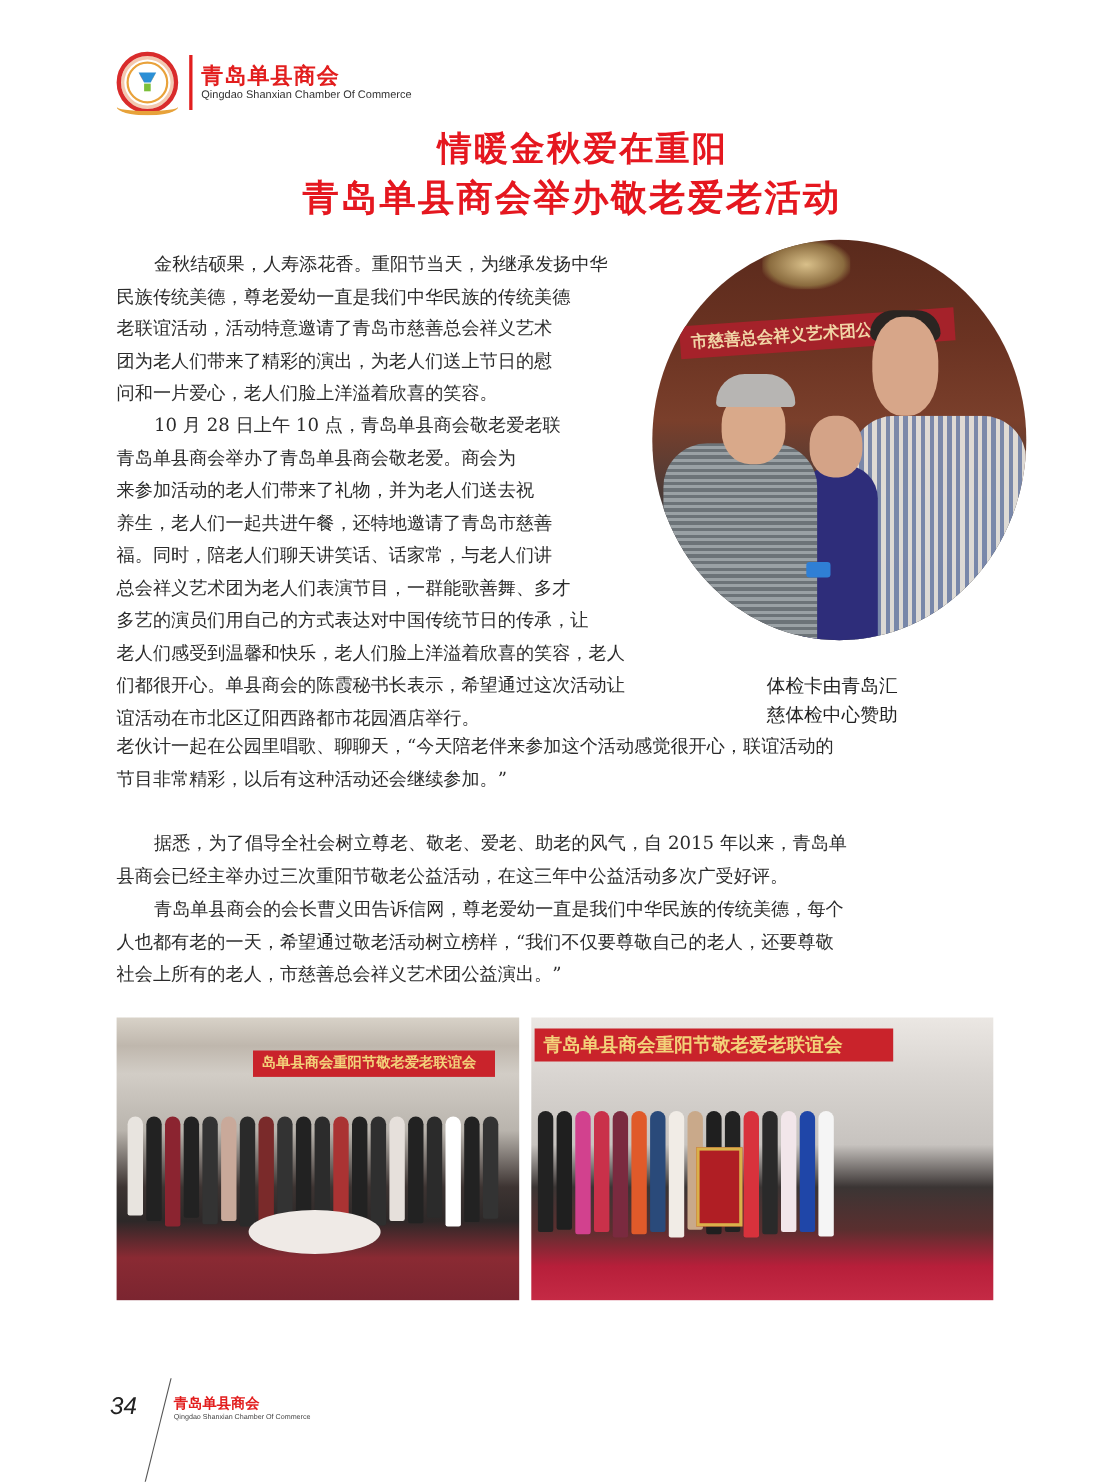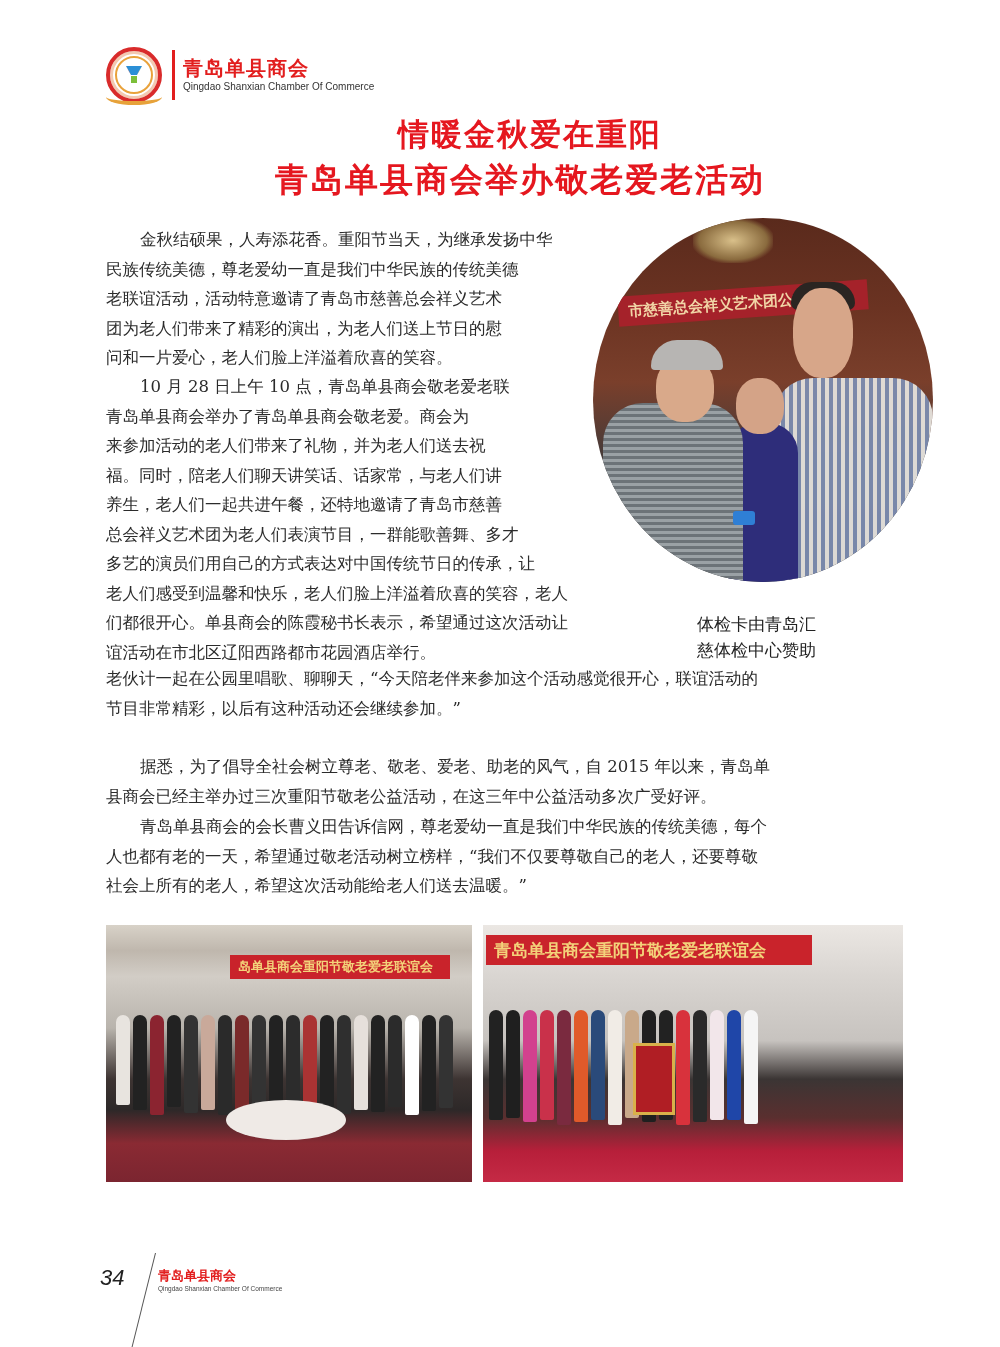--- a/index.html
+++ b/index.html
@@ -93,22 +93,22 @@
   <span class="line">民族传统美德，尊老爱幼一直是我们中华民族的传统美德</span>
   <span class="line">老联谊活动，活动特意邀请了青岛市慈善总会祥义艺术</span>
   <span class="line">团为老人们带来了精彩的演出，为老人们送上节日的慰</span>
   <span class="line">问和一片爱心，老人们脸上洋溢着欣喜的笑容。</span>
 </div>
 
 <div class="para" style="left:106px; top:372px;">
   <span class="line indent">10 月 28 日上午 10 点，青岛单县商会敬老爱老联</span>
   <span class="line">青岛单县商会举办了青岛单县商会敬老爱。商会为</span>
   <span class="line">来参加活动的老人们带来了礼物，并为老人们送去祝</span>
+  <span class="line">养生，老人们一起共进午餐，还特地邀请了青岛市慈善</span>
   <span class="line">福。同时，陪老人们聊天讲笑话、话家常，与老人们讲</span>
-  <span class="line">养生，老人们一起共进午餐，还特地邀请了青岛市慈善</span>
   <span class="line">总会祥义艺术团为老人们表演节目，一群能歌善舞、多才</span>
   <span class="line">多艺的演员们用自己的方式表达对中国传统节日的传承，让</span>
   <span class="line">老人们感受到温馨和快乐，老人们脸上洋溢着欣喜的笑容，老人</span>
   <span class="line">们都很开心。单县商会的陈霞秘书长表示，希望通过这次活动让</span>
   <span class="line">谊活动在市北区辽阳西路都市花园酒店举行。</span>
 </div>
 
 <div class="circle-photo">
   <div class="chand"></div>
   <div class="banner">市慈善总会祥义艺术团公益演出</div>
@@ -134,21 +134,21 @@
 </div>
 
 <div class="para" style="left:106px; top:752px;">
   <span class="line indent">据悉，为了倡导全社会树立尊老、敬老、爱老、助老的风气，自 2015 年以来，青岛单</span>
   <span class="line">县商会已经主举办过三次重阳节敬老公益活动，在这三年中公益活动多次广受好评。</span>
 </div>
 
 <div class="para" style="left:106px; top:812px;">
   <span class="line indent">青岛单县商会的会长曹义田告诉信网，尊老爱幼一直是我们中华民族的传统美德，每个</span>
   <span class="line">人也都有老的一天，希望通过敬老活动树立榜样，“我们不仅要尊敬自己的老人，还要尊敬</span>
-  <span class="line">社会上所有的老人，希望这次活动能给老人们送去温暖。”</span>
+  <span class="line">社会上所有的老人，市慈善总会祥义艺术团公益演出。”</span>
 </div>
 
 <div class="photo left">
   <div class="p-banner">岛单县商会重阳节敬老爱老联谊会</div>
   <div class="crowd">
     <span style="height:90px;background:#e8e4df"></span>
       <span style="height:95px;background:#222"></span>
       <span style="height:100px;background:#8b2430"></span>
       <span style="height:92px;background:#222"></span>
       <span style="height:98px;background:#333"></span>

